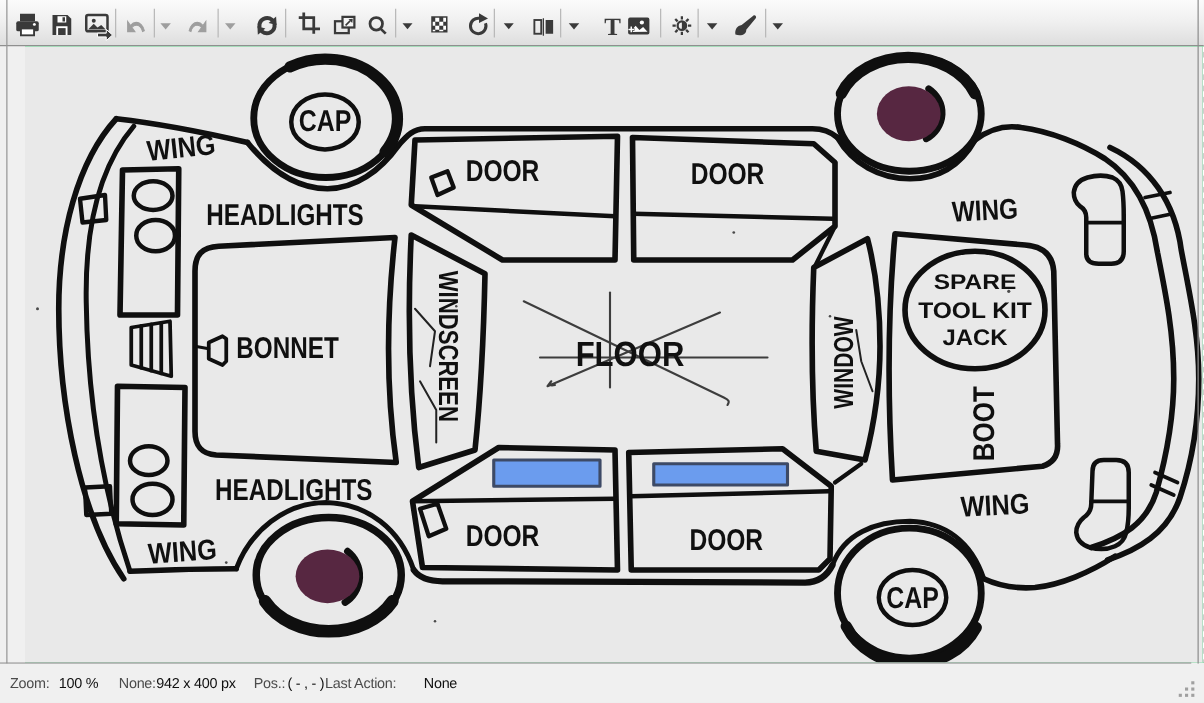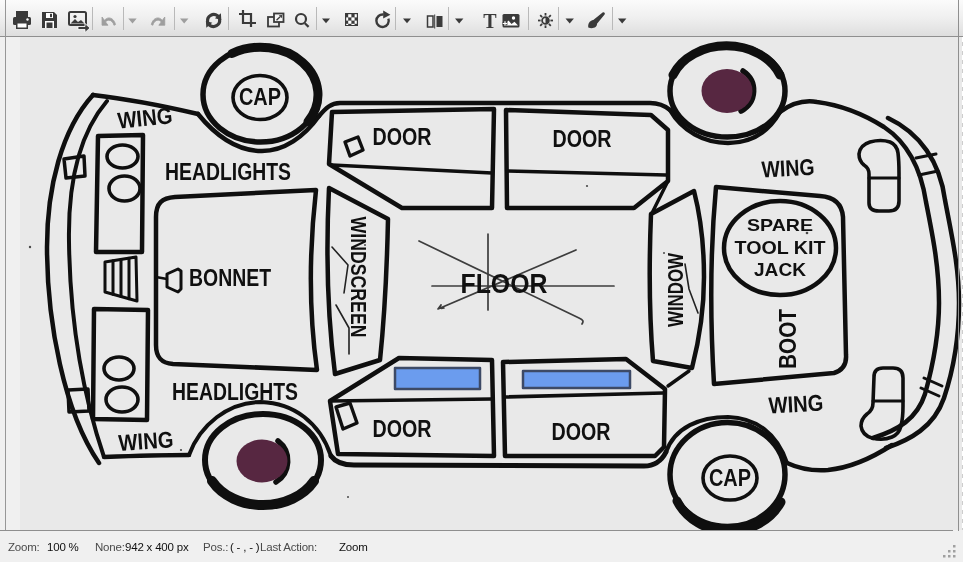--- a/index.html
+++ b/index.html
@@ -384,21 +384,21 @@
 <span class="lab" style="left:95px">None:</span>
 
 <span class="val" style="left:125px">942 x 400 px</span>
 
 <span class="lab" style="left:203px">Pos.:</span>
 
 <span class="val" style="left:230px">( - , - )</span>
 
 <span class="lab" style="left:260px">Last Action:</span>
 
-<span class="val" style="left:339px">Zoom</span>
+<span class="val" style="left:339px">None</span>
 
 <svg width="20" height="20" style="position:absolute;left:940px;top:11px">
 <g fill="#a0a0a0">
 <rect x="13" y="3" width="2.5" height="2.5"></rect>
 <rect x="13" y="8" width="2.5" height="2.5"></rect>
         <rect x="8" y="8" width="2.5" height="2.5"></rect>
 <rect x="13" y="13" width="2.5" height="2.5"></rect>
         <rect x="8" y="13" width="2.5" height="2.5"></rect>
         <rect x="3" y="13" width="2.5" height="2.5"></rect>
 </g>

